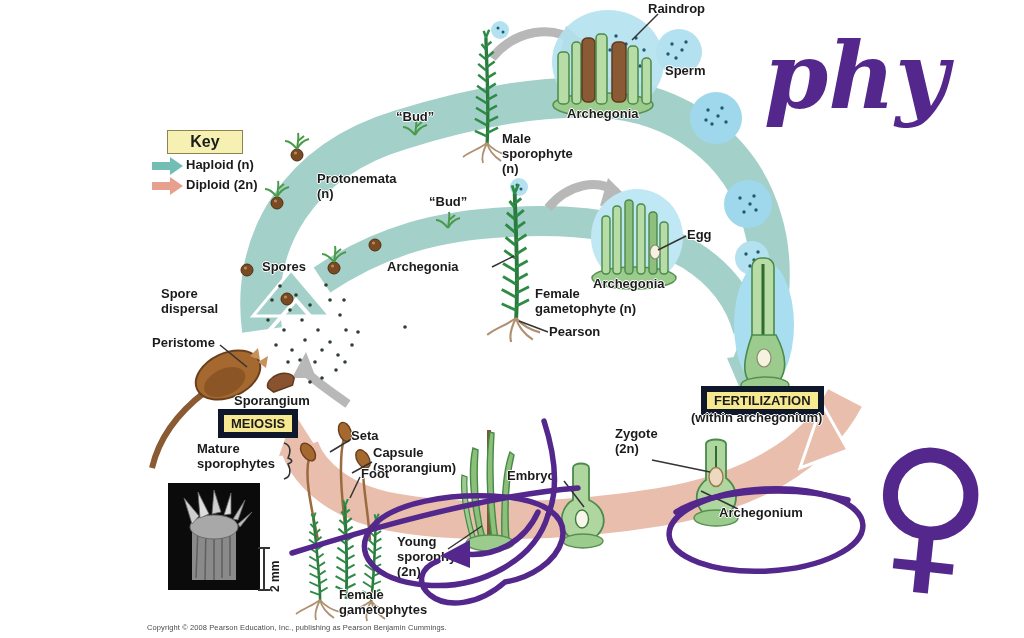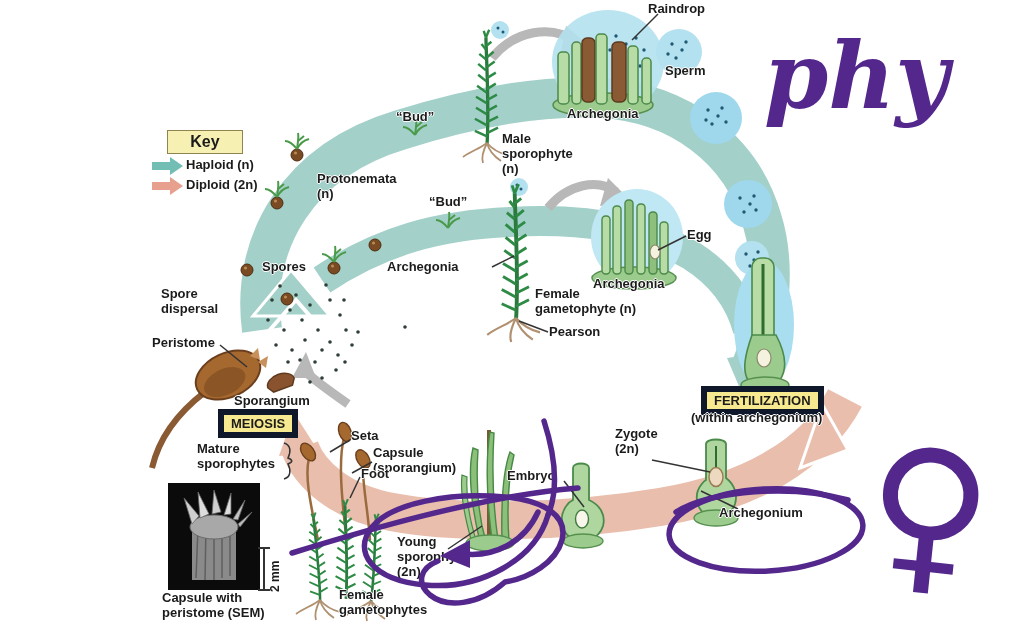--- a/index.html
+++ b/index.html
@@ -353,23 +353,22 @@
 <div class="lbl" style="left:361px;top:466px">Foot</div>
 <div class="lbl" style="left:615px;top:426px">Zygote
 (2n)</div>
 <div class="lbl" style="left:507px;top:468px">Embryo</div>
 <div class="lbl" style="left:719px;top:505px">Archegonium</div>
 <div class="lbl" style="left:397px;top:534px">Young
 sporophyte
 (2n)</div>
 <div class="lbl" style="left:339px;top:587px">Female
 gametophytes</div>
-<div class="lbl" style="left:162px;top:590px">Capsule with
-peristome (SEM)</div>
 <div class="vtext">2 mm</div>
+<div class="tiny" style="left:147px;top:623px">Copyright © 2008 Pearson Education, Inc., publishing as Pearson Benjamin Cummings.</div>
 
 <svg class="layer-ink" width="1024" height="638" viewBox="0 0 1024 638">
   <g stroke="#53278c" stroke-width="5.5" fill="none" stroke-linecap="round">
     <path d="M292,553 C360,532 480,496 578,488"></path>
     <path d="M544,421 C554,452 560,486 548,515"></path>
     <path d="M548,515 C535,560 480,590 425,585 C372,580 352,552 372,527 C392,503 450,492 505,497 C545,501 568,516 562,540 C556,562 530,578 505,582 C478,606 446,608 430,595 C416,583 420,568 438,561"></path>
     <path d="M538,512 C524,543 494,557 464,554"></path>
     <ellipse cx="766" cy="530" rx="97" ry="41" transform="rotate(-3 766 530)"></ellipse>
     <path d="M676,512 C712,490 792,484 848,500"></path>
   </g>

